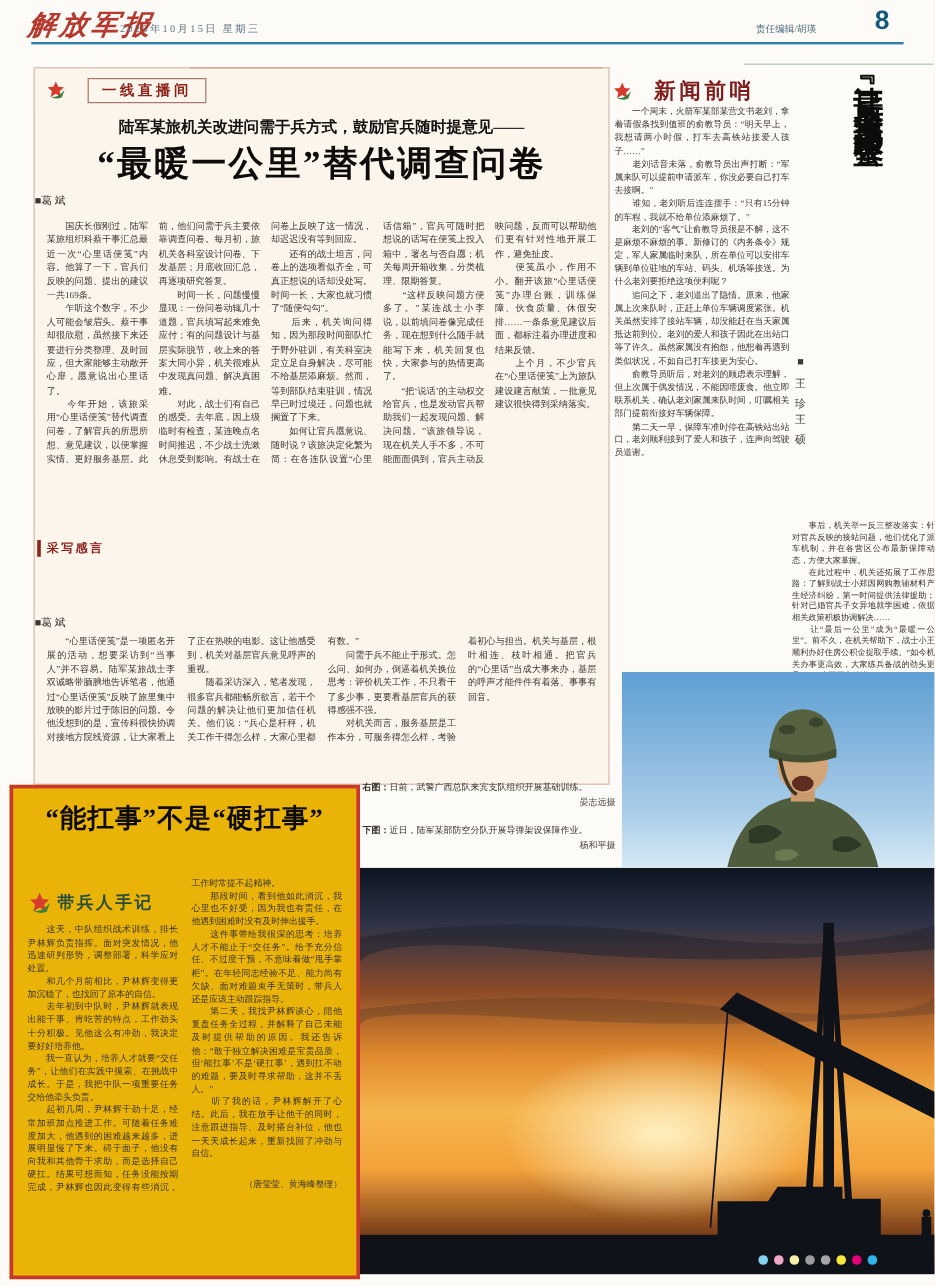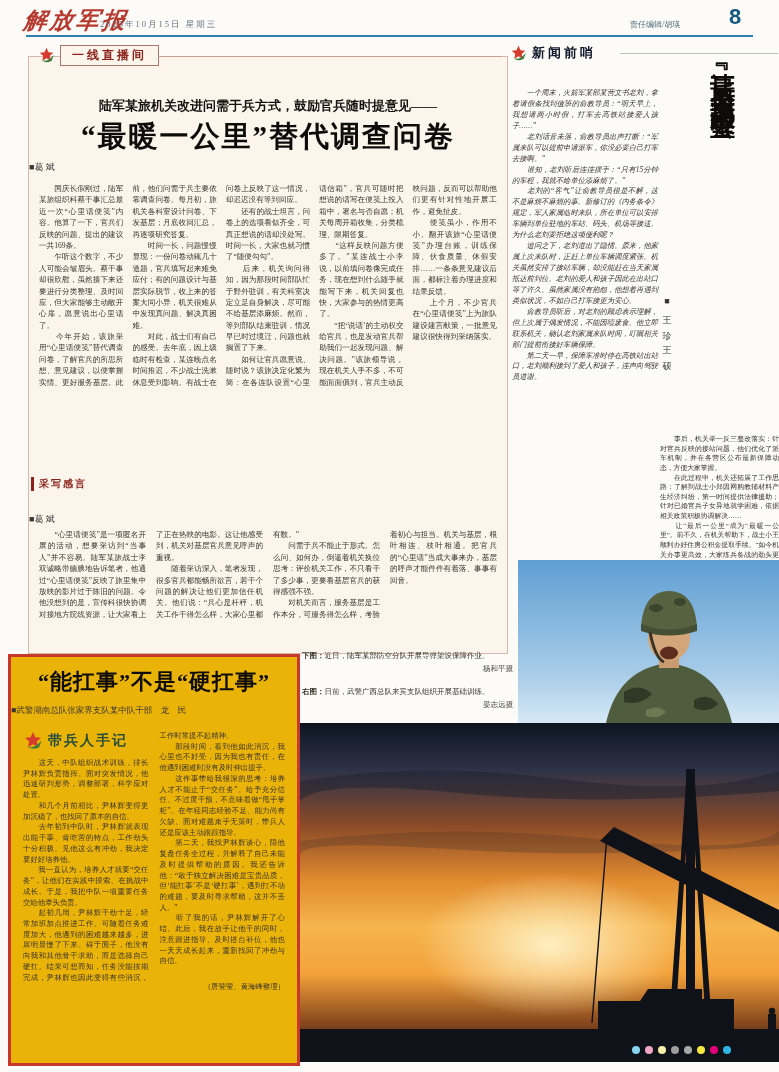--- a/index.html
+++ b/index.html
@@ -12,66 +12,66 @@
             letter-spacing:3px;transform:skewX(-8deg);}
   .issue-date{left:100px;top:19px;font-size:8.5px;letter-spacing:2px;color:#5f7383;}
   .section-title{left:336px;top:3px;font-size:25px;font-weight:900;letter-spacing:13px;
                  color:#14577f;font-family:"Liberation Sans","DejaVu Sans",sans-serif;}
   .editor-credit{left:614px;top:19px;font-size:8px;color:#4e6c7d;margin-left:16px;}
   .page-number{left:729px;top:4px;font-size:22px;font-weight:900;color:#14577f;
                font-family:"Liberation Sans",sans-serif;}
   .header-rule{left:26px;top:35px;width:727px;height:2px;background:#2e7fae;}
 
   
-  .badge-row{display:flex;align-items:center;gap:5px;}
+  .badge-row{display:flex;align-items:center;gap:18px;margin-top:20px;}
   .star-icon{width:17px;height:17px;flex:0 0 auto;}
   .badge-box-label{border:1px solid #a8766a;background:#fbf5ec;color:#8c241c;font-weight:bold;
                    font-size:12px;letter-spacing:3px;padding:1px 11px;
                    font-family:"Liberation Sans",sans-serif;}
-  .badge-plain-label{color:#0f172a;font-weight:900;font-size:13px;letter-spacing:3px;
+  .badge-plain-label{color:#7f1d1d;font-weight:900;font-size:18px;letter-spacing:3px;
                      font-family:"Liberation Sans",sans-serif;text-align:right;}
   .badge-line{height:1px;background:#c9a193;}
   .badge-reflection{color:#8c241c;font-weight:bold;font-size:10px;letter-spacing:2px;
                     border-left:3px solid #8c241c;padding-left:5px;
                     font-family:"Liberation Sans",sans-serif;}
 
   
   .left-frame{left:28px;top:56px;width:480px;height:598px;border:1px solid #d9b8ac;
               background:#fbf5ec;box-sizing:border-box;padding-left:25px;}
   .a1-kicker{left:0;top:40px;width:100%;text-align:center;font-size:13px;font-weight:bold;color:#141210;}
   .a1-title{left:0;top:60px;width:100%;text-align:center;font-size:29px;font-weight:900;
             letter-spacing:2px;color:#0d0c0a;}
   .byline{font-size:9px;color:#3b3632;text-align:left;width:100%;}
   .a1-byline{left:0;top:104px;}
   .a1-body{left:10px;top:126px;width:458px;height:278px;column-count:5;column-gap:9px;}
   .body-text{font-size:7.6px;line-height:1.5;text-align:justify;white-space:pre-line;color:#3a332e;}
-  .badge-reflection-pos{left:2px;top:420px;}
+  .badge-reflection-pos{left:2px;top:393px;}
   .a2-title{left:0;top:420px;width:100%;text-align:center;font-size:23px;font-weight:900;
             letter-spacing:9px;color:#0d0c0a;}
   .a2-byline{left:0;top:456px;}
   .a2-body{left:10px;top:472px;width:458px;height:116px;column-count:4;column-gap:10px;}
 
   
   .red-box{left:8px;top:654px;width:292px;height:412px;border:3px solid #c8382c;
            background:#eab308;box-sizing:border-box;}
   .a3-title{left:0;top:10px;width:100%;text-align:center;font-size:22px;font-weight:900;
             letter-spacing:1px;color:#0d0c0a;}
   .a3-byline{left:0;top:48px;font-size:8.5px;}
   .a3-body{left:12px;top:74px;width:262px;height:322px;column-count:2;column-gap:11px;}
   .a3-body .body-text{font-size:7.4px;line-height:1.45;}
-  .badge-notes{display:flex;align-items:center;gap:5px;margin-bottom:7px;}
+  .badge-notes{display:flex;align-items:center;gap:5px;margin-bottom:7px;margin-top:12px;}
   .badge-notes .star-icon{width:20px;height:20px;}
   .badge-notes-label{color:#274e38;font-weight:900;font-size:14px;letter-spacing:2px;
                      font-family:"Liberation Sans",sans-serif;}
   .sign-off{font-size:7.4px;text-align:right;color:#3a332e;margin-top:15px;}
 
   
   .right-section{left:510px;top:44px;width:269px;height:516px;}
   .frontpost-badge{left:0;top:0;width:150px;}
-  .a4-body-left{left:2px;top:44px;width:146px;height:470px;font-style:italic;}
+  .a4-body-left{left:2px;top:44px;width:146px;height:470px;}
   .a4-body-left .body-text{font-size:7.3px;line-height:1.5;}
   .a4-vtitle-wrap{left:156px;top:8px;width:113px;height:378px;display:flex;justify-content:center;}
   .a4-vtitle{writing-mode:vertical-rl;font-size:25px;font-weight:900;color:#0d0c0a;
              letter-spacing:3px;line-height:1.1;}
   .a4-vbyline{left:150px;top:252px;writing-mode:vertical-rl;font-size:9px;color:#3b3632;
               letter-spacing:3px;}
   .a4-body-right{left:150px;top:390px;width:119px;height:124px;}
   .a4-body-right .body-text{font-size:6.8px;line-height:1.42;}
 
   
@@ -135,21 +135,20 @@
     <svg class="star-icon" viewBox="0 0 20 20">
       <path d="M10 1l2.4 5.2 5.6.6-4.2 3.8 1.2 5.6-5-3-5 3 1.2-5.6L2 6.8l5.6-.6z" fill="#d63c2e"></path>
       <path d="M3.2 14.6 Q10 19.4 18.6 9.4 L16 16.6 Q9 19.8 3.2 14.6z" fill="#3f7d3c"></path>
     </svg>
     <span class="badge-box-label">一线直播间</span>
   </div>
   <div class="abs badge-line" style="left:158px;top:56px;width:344px;"></div>
 
   <div class="abs red-box">
     <div class="abs a3-title">“能扛事”不是“硬扛事”</div>
-    <div class="abs byline a3-byline">■武警湖南总队张家界支队某中队干部　龙　民</div>
     <div class="abs a3-body">
       <div class="badge-notes">
         <svg class="star-icon" viewBox="0 0 20 20">
           <path d="M10 1l2.4 5.2 5.6.6-4.2 3.8 1.2 5.6-5-3-5 3 1.2-5.6L2 6.8l5.6-.6z" fill="#d63c2e"></path>
           <path d="M3.2 14.6 Q10 19.4 18.6 9.4 L16 16.6 Q9 19.8 3.2 14.6z" fill="#3f7d3c"></path>
         </svg>
         <span class="badge-notes-label">带兵人手记</span>
       </div>
       <div class="body-text">　　这天，中队组织战术训练，排长尹林辉负责指挥。面对突发情况，他迅速研判形势，调整部署，科学应对处置。
 　　和几个月前相比，尹林辉变得更加沉稳了，也找回了原本的自信。
@@ -191,26 +190,26 @@
 
     <div class="abs a4-body-right">
       <div class="body-text">　　事后，机关举一反三整改落实：针对官兵反映的接站问题，他们优化了派车机制，并在各营区公布最新保障动态，方便大家掌握。
 　　在此过程中，机关还拓展了工作思路：了解到战士小郑因网购教辅材料产生经济纠纷，第一时间提供法律援助；针对已婚官兵子女异地就学困难，依据相关政策积极协调解决……
 　　让“最后一公里”成为“最暖一公里”。前不久，在机关帮助下，战士小王顺利办好住房公积金提取手续。“如今机关办事更高效，大家练兵备战的劲头更足了。”小王开心地说。</div>
     </div>
   </div>
 
   <div class="abs captions">
     <div class="caption">
+      <b>右图：</b><span>日前，武警广西总队来宾支队组织开展基础训练。</span>
+      <span class="caption-credit">晏志远摄</span>
+    </div>
+    <div class="caption">
       <b>下图：</b><span>近日，陆军某部防空分队开展导弹架设保障作业。</span>
       <span class="caption-credit">杨和平摄</span>
-    </div>
-    <div class="caption">
-      <b>右图：</b><span>日前，武警广西总队来宾支队组织开展基础训练。</span>
-      <span class="caption-credit">晏志远摄</span>
     </div>
   </div>
 
   <div class="abs photo soldier-photo">
     <svg viewBox="0 0 261 163" preserveAspectRatio="none">
       <defs>
         <linearGradient id="sky2" x1="0" x2="0" y1="0" y2="1">
           <stop offset="0" stop-color="#5f9fd3"></stop>
             <stop offset="0.7" stop-color="#a8cce8"></stop>
           <stop offset="1" stop-color="#d6e9f5"></stop>

